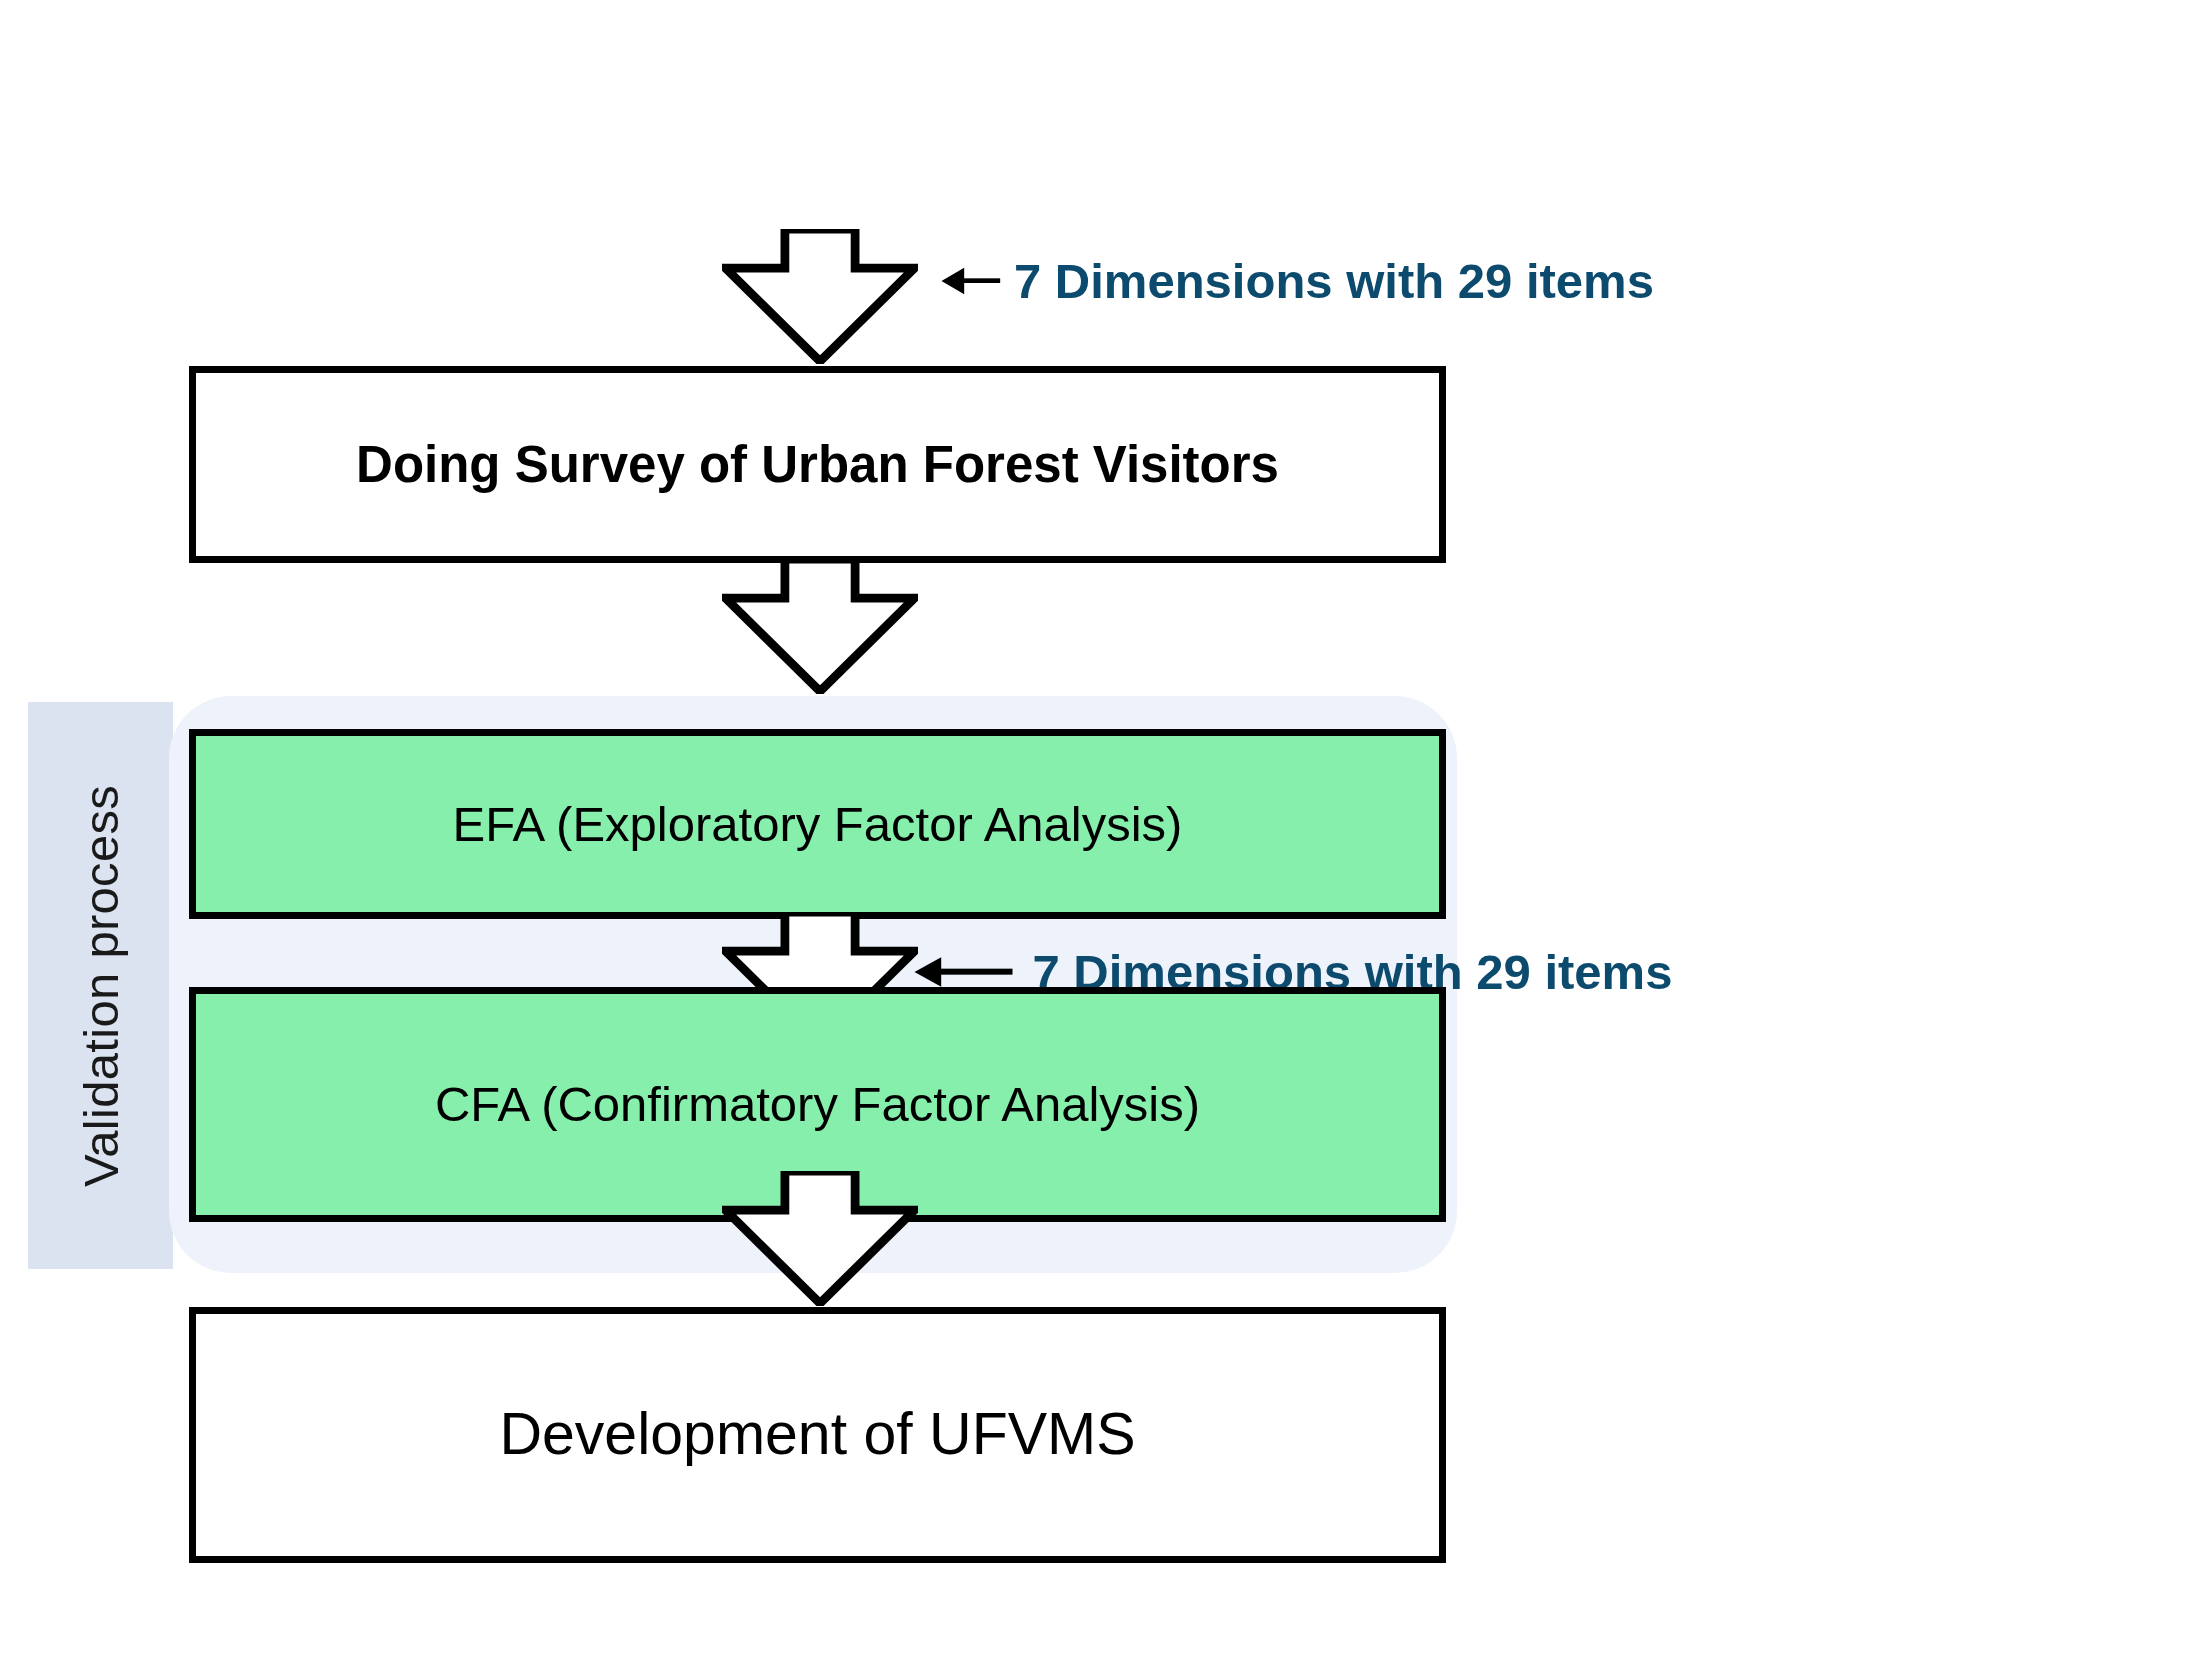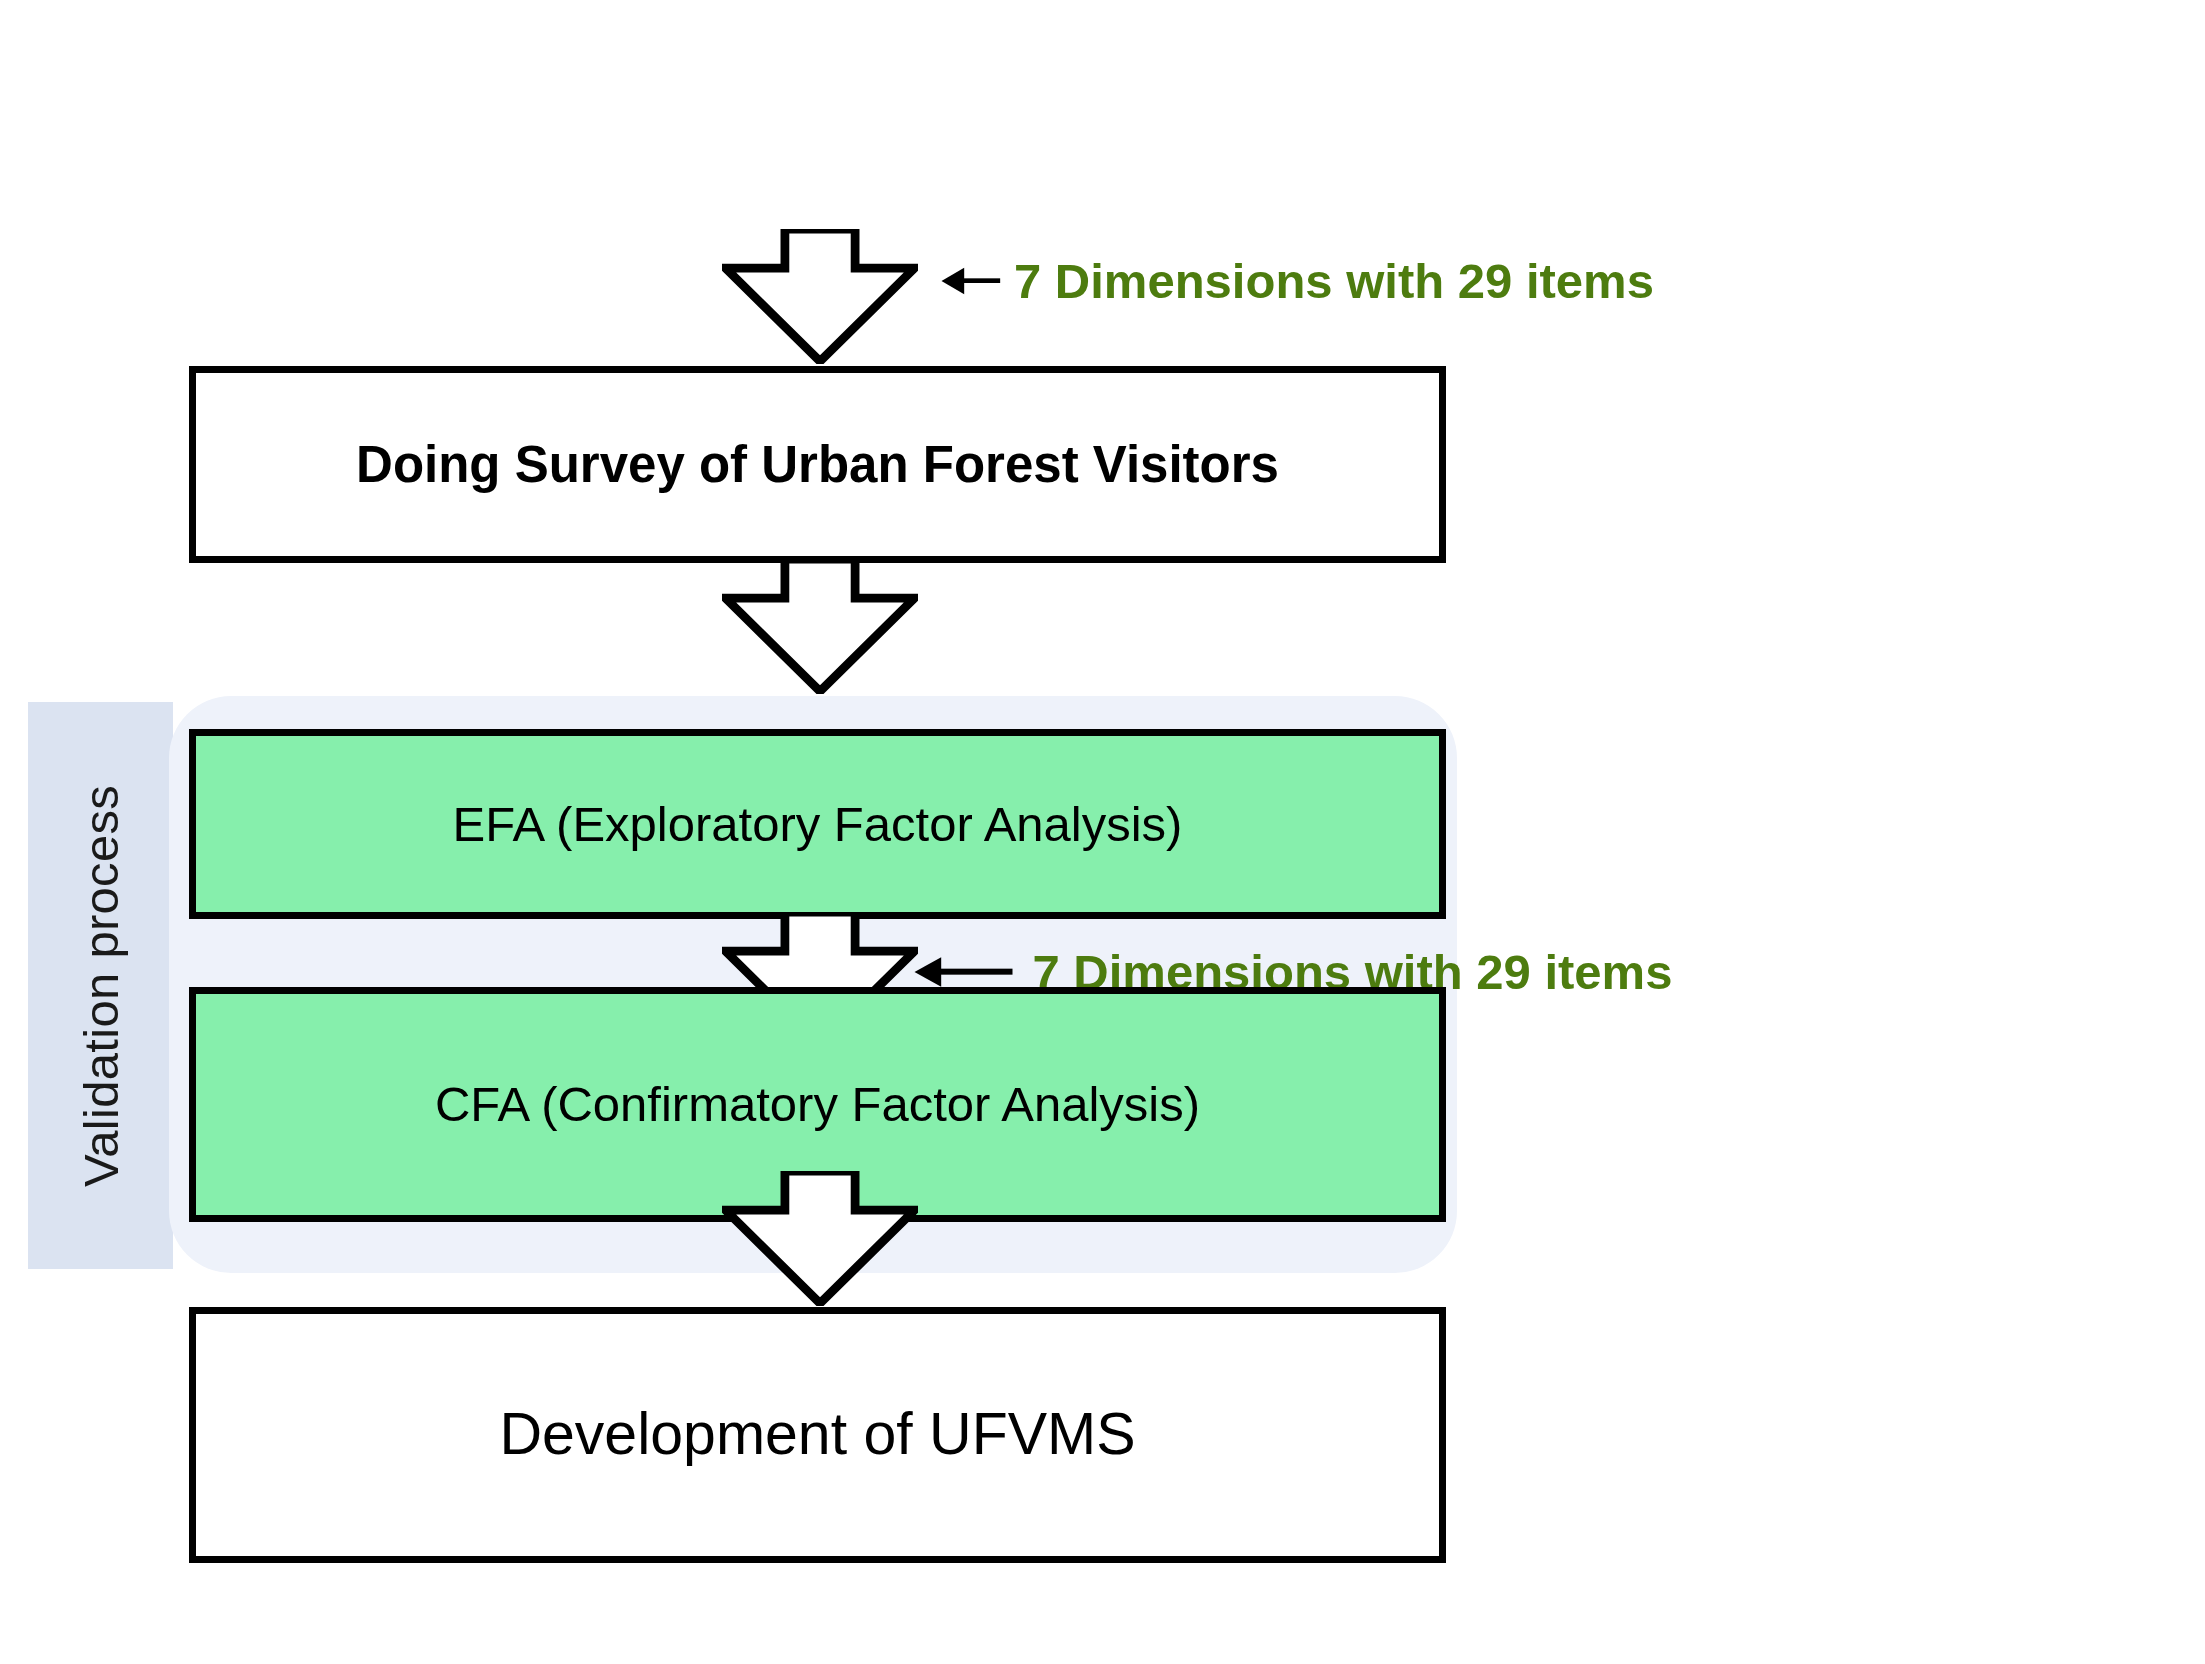--- a/index.html
+++ b/index.html
@@ -94,21 +94,21 @@
   .annotation {
     position: absolute;
     display: flex;
     align-items: center;
     white-space: nowrap;
   }
   .annotation .tiny-arrow { display: block; }
   .annotation .cap {
     font-size: 49px;
     font-weight: bold;
-    color: #4d7c0f;
+    color: #0c4a6e;
     margin-left: 17.5px;
   }
 
   #annot-1 { left: 941px; top: 253px; }
   #annot-1 .cap { margin-left: 12px; }
   #annot-2 { left: 907px; top: 594px; }
   #annot-3 { left: 914px; top: 944px; }
   #annot-4 { left: 911px; top: 1282px; }
 </style>
 </head>

